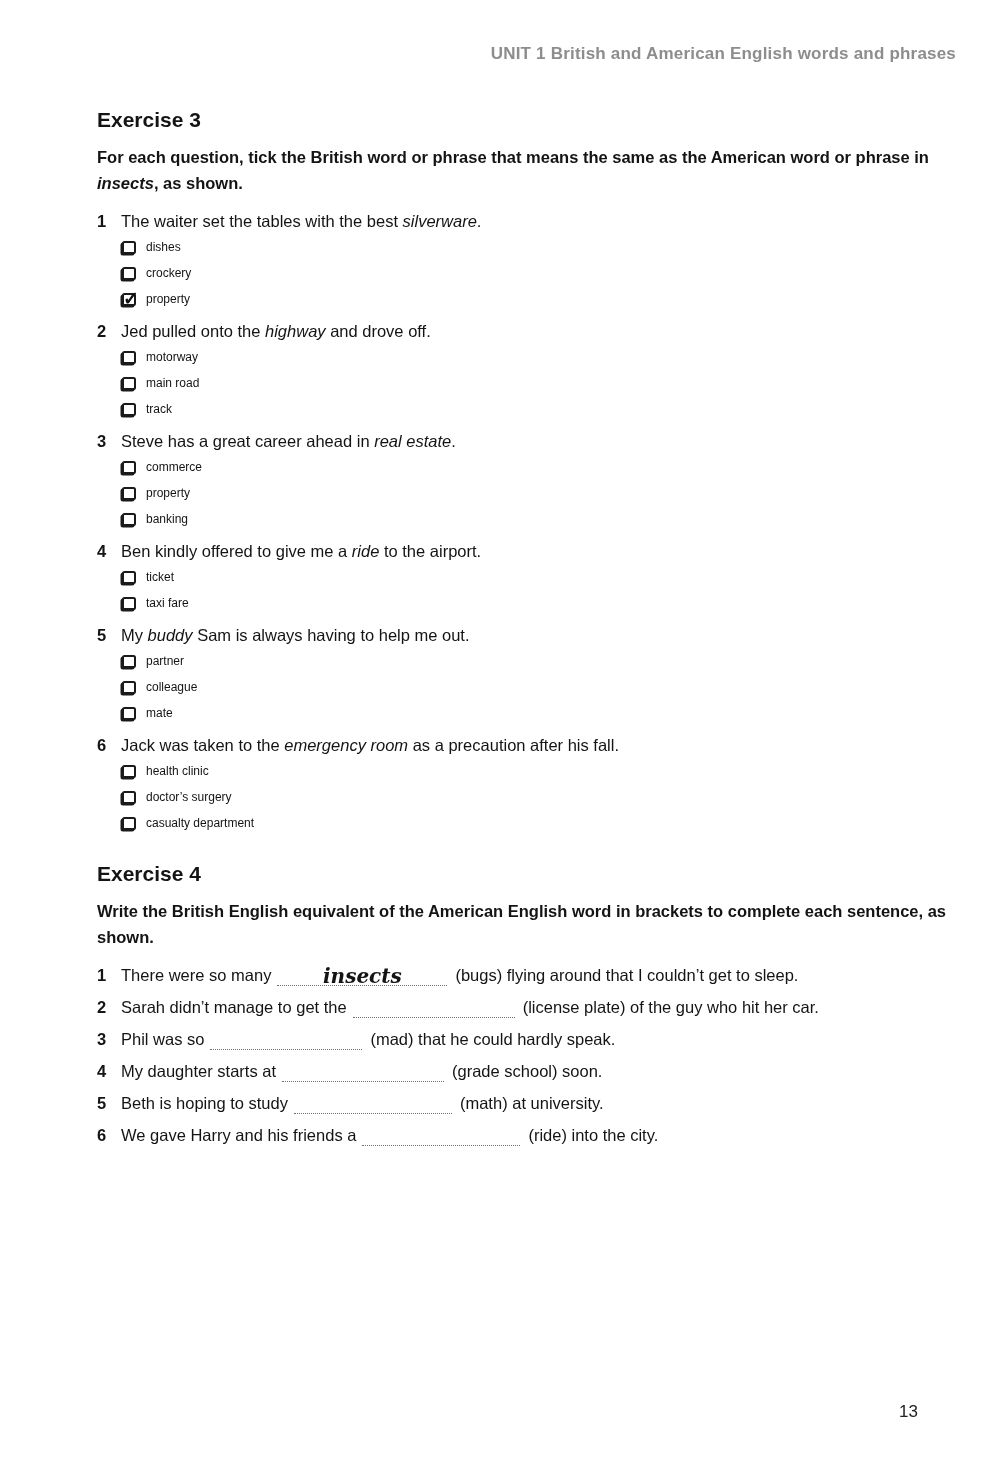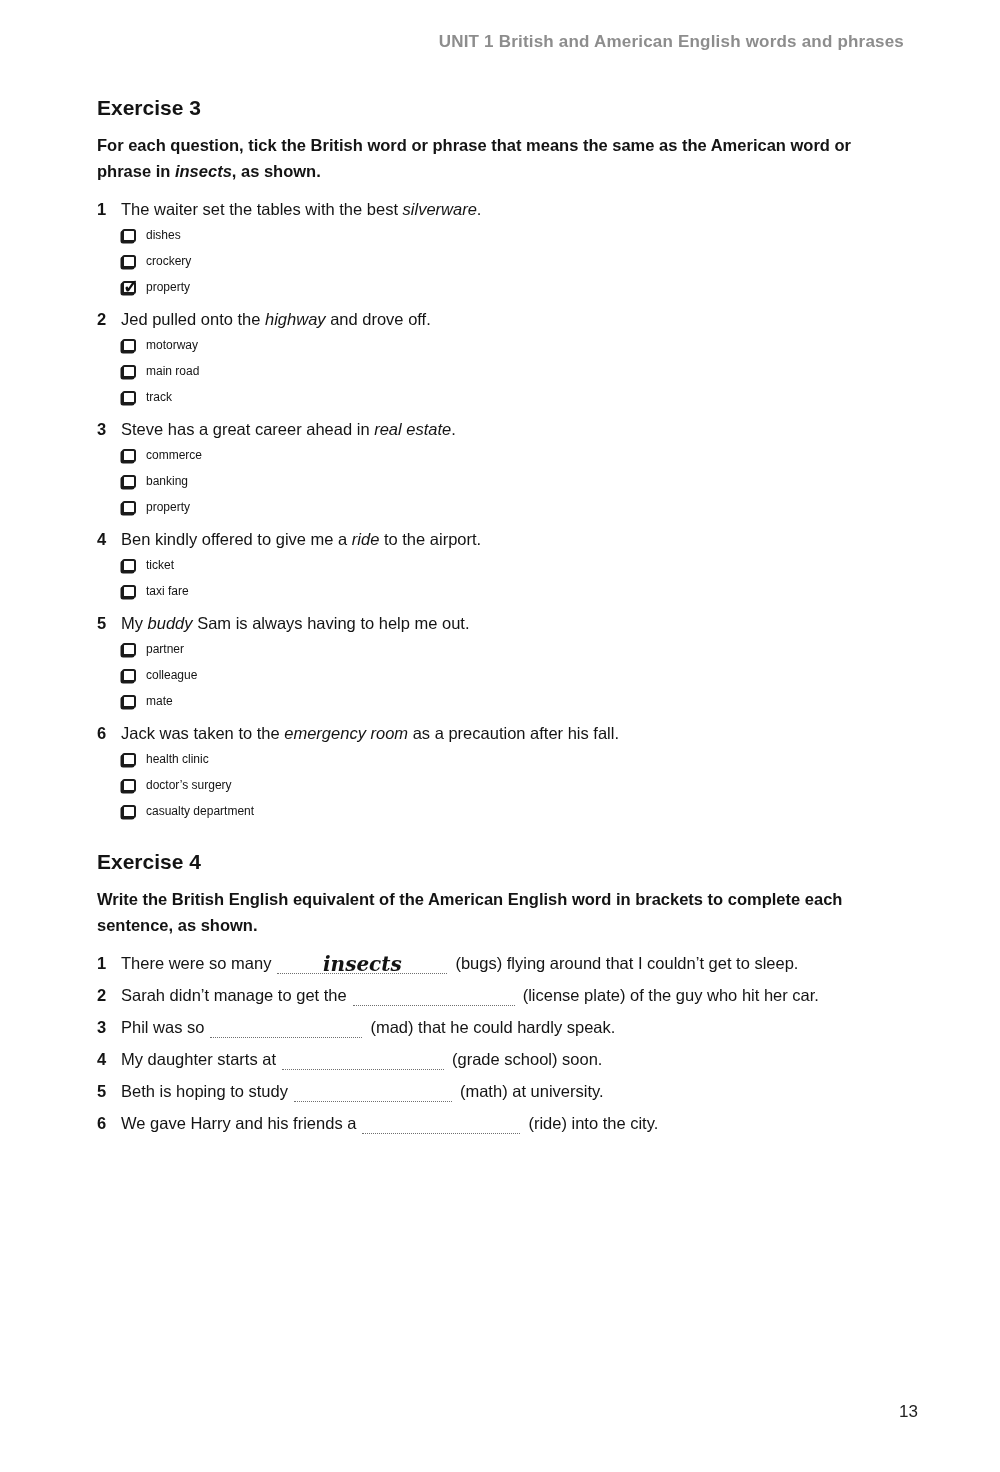--- a/index.html
+++ b/index.html
@@ -1,21 +1,21 @@
 <!DOCTYPE html>
 <html><head>
 <meta charset="utf-8">
 <style>
   * { margin:0; padding:0; box-sizing:border-box; }
   html,body { background:#ffffff; }
   body {
     width:1000px; height:1472px; position:relative; overflow:hidden;
     font-family:"Liberation Sans", sans-serif; color:#141414;
   }
-  .page { padding:32px 96px 0 97px; }
+  .page { padding:32px 44px 0 97px;margin-top:12px; }
 
   .header {
     text-align:right; color:#8d8d8d; font-weight:bold;
     font-size:17px; letter-spacing:0.2px; margin-bottom:44px;
   }
 
   .ex-title { font-size:21px; font-weight:bold; margin-bottom:12px; }
   .ex-title.second { margin-top:26px; }
 
   .instructions {
@@ -119,25 +119,25 @@
       <div class="q-line">
         <span class="q-num">3</span>
         <span class="q-text"><span>Steve has a great career ahead in </span><i>real estate</i><span>.</span></span>
       </div>
       <div class="option">
         <span class="checkbox"></span>
         <span class="opt-label">commerce</span>
       </div>
       <div class="option">
         <span class="checkbox"></span>
+        <span class="opt-label">property</span>
+      </div>
+      <div class="option">
+        <span class="checkbox"></span>
         <span class="opt-label">banking</span>
-      </div>
-      <div class="option">
-        <span class="checkbox"></span>
-        <span class="opt-label">property</span>
       </div>
     </div>
 
     <div class="question">
       <div class="q-line">
         <span class="q-num">4</span>
         <span class="q-text"><span>Ben kindly offered to give me a </span><i>ride</i><span> to the airport.</span></span>
       </div>
       <div class="option">
         <span class="checkbox"></span>

